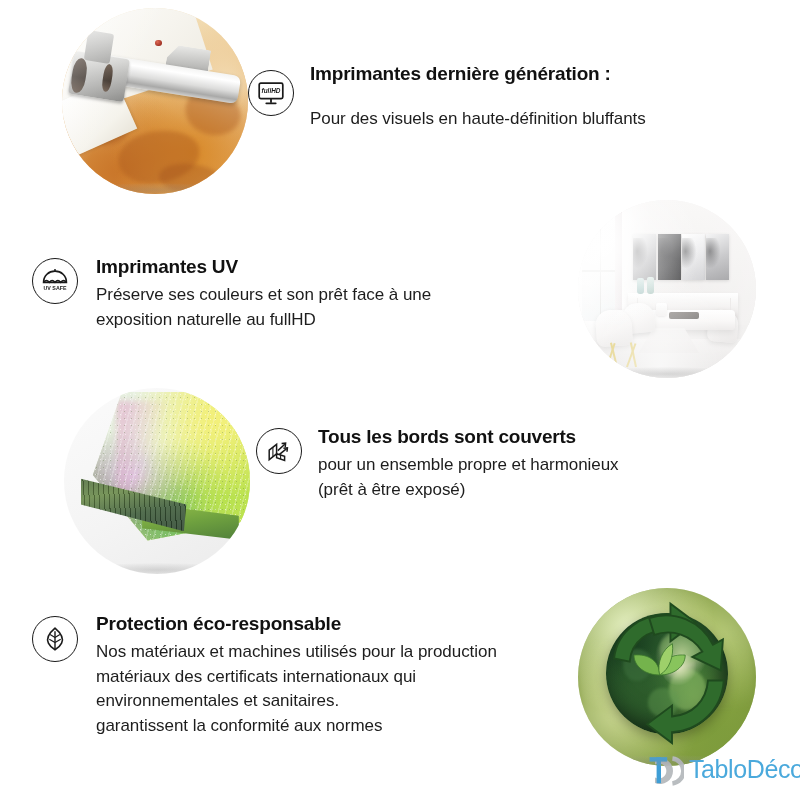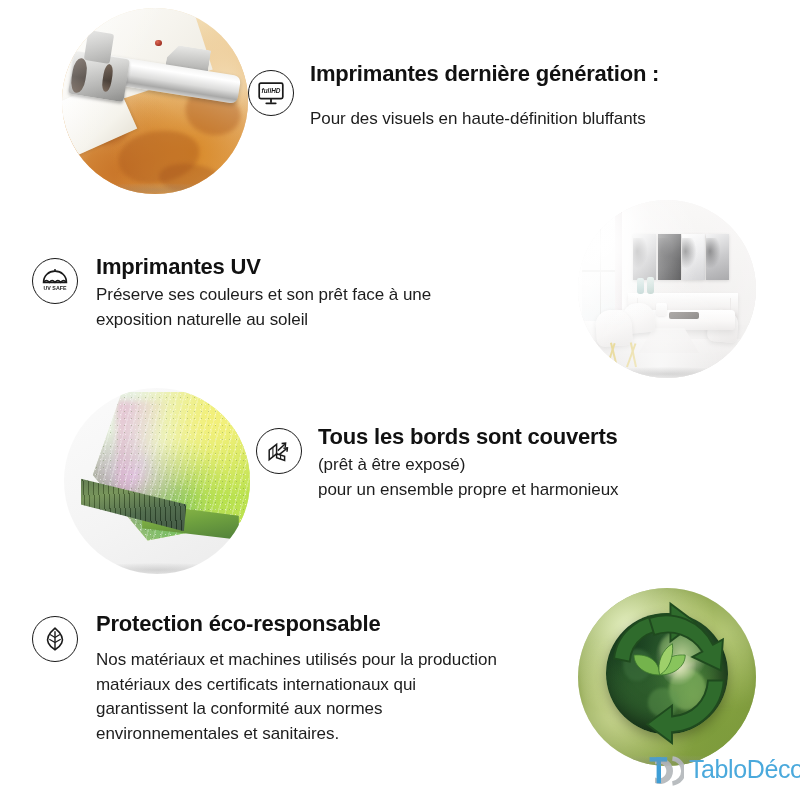--- a/index.html
+++ b/index.html
@@ -33,21 +33,21 @@
     display: flex;
     align-items: center;
     justify-content: center;
   }
   .icon-badge svg { display: block; overflow: visible; }
 
   .feature-text { position: absolute; }
 
   .feature-title {
     font-weight: bold;
-    font-size: 22px;
+    font-size: 19px;
     line-height: 24px;
     color: #111111;
     letter-spacing: -0.2px;
     white-space: nowrap;
   }
 
   .feature-body {
     font-size: 17px;
     line-height: 24.5px;
     color: #1d1d1d;
@@ -477,21 +477,21 @@
         <path d="M3.6 16.4 C3.6 9.6 8.7 5.2 15 5.2 C21.3 5.2 26.4 9.6 26.4 16.4 Z" fill="none" stroke="#1a1a1a" stroke-width="1.7"></path>
         <path d="M3.6 16.4 q2.85 -3.6 5.7 0 q2.85 -3.6 5.7 0 q2.85 -3.6 5.7 0 q2.85 -3.6 5.7 0" fill="none" stroke="#1a1a1a" stroke-width="1.5"></path>
         <line x1="15" y1="3.1" x2="15" y2="5.3" stroke="#1a1a1a" stroke-width="1.5"></line>
         <text x="15" y="23.9" text-anchor="middle" font-family="Liberation Sans, sans-serif" font-size="5.3" font-weight="bold" fill="#1a1a1a">UV SAFE</text>
       </svg>
     </div>
     <div class="feature-text" style="left:64px; top:0px;">
       <div class="feature-title">Imprimantes UV</div>
       <div class="feature-body" style="margin-top:4px;">
         <span class="line">Préserve ses couleurs et son prêt face à une</span>
-        <span class="line">exposition naturelle au soleil</span>
+        <span class="line">exposition naturelle au fullHD</span>
       </div>
     </div>
   </div>
 
   <div class="photo" style="left:64px; top:388px; width:186px; height:186px;">
     <div class="photo-inner">
       <div class="p3-bg"></div>
       <div class="p3-canvas">
         <div class="p3-pink"></div>
         <div class="p3-streak"></div>
@@ -513,22 +513,22 @@
         <line x1="16.6" y1="19.1" x2="16.6" y2="23.1" stroke="#1a1a1a" stroke-width="1.1"></line>
         <path d="M13.8 14.6 L20.8 8.2" fill="none" stroke="#1a1a1a" stroke-width="1.5"></path>
         <path d="M17.6 7.6 L21.6 7.2 L21.2 11.2" fill="none" stroke="#1a1a1a" stroke-width="1.5"></path>
         <path d="M15.2 18.6 L22.6 12.6" fill="none" stroke="#1a1a1a" stroke-width="1.5"></path>
         <path d="M19.4 12.2 L23.4 11.8 L23.0 15.8" fill="none" stroke="#1a1a1a" stroke-width="1.5"></path>
       </svg>
     </div>
     <div class="feature-text" style="left:62px; top:0px;">
       <div class="feature-title">Tous les bords sont couverts</div>
       <div class="feature-body" style="margin-top:4px;">
+        <span class="line">pour un ensemble propre et harmonieux</span>
         <span class="line">(prêt à être exposé)</span>
-        <span class="line">pour un ensemble propre et harmonieux</span>
       </div>
     </div>
   </div>
 
   <div class="photo" style="left:578px; top:588px; width:178px; height:178px;">
     <div class="photo-inner">
       <div class="p4-bg"></div>
       <div class="p4-blur"></div>
       <div class="p4-globe">
         <div class="p4-cont c1"></div>
@@ -561,25 +561,25 @@
                  C12.2 24.2 9.8 22.2 8.4 19.2 C6.2 14.6 8.6 9.6 15 4.2 Z" fill="none" stroke="#1a1a1a" stroke-width="1.6"></path>
         <line x1="15" y1="7.2" x2="15" y2="25.8" stroke="#1a1a1a" stroke-width="1.4"></line>
         <path d="M15 13.4 L10.1 10.6" fill="none" stroke="#1a1a1a" stroke-width="1.2"></path>
         <path d="M15 13.4 L19.9 10.6" fill="none" stroke="#1a1a1a" stroke-width="1.2"></path>
         <path d="M15 18.4 L9.3 15.2" fill="none" stroke="#1a1a1a" stroke-width="1.2"></path>
         <path d="M15 18.4 L20.7 15.2" fill="none" stroke="#1a1a1a" stroke-width="1.2"></path>
       </svg>
     </div>
     <div class="feature-text" style="left:64px; top:0px;">
       <div class="feature-title">Protection éco-responsable</div>
-      <div class="feature-body" style="margin-top:12px;">
+      <div class="feature-body" style="margin-top:4px;">
         <span class="line">Nos matériaux et machines utilisés pour la production</span>
         <span class="line">matériaux des certificats internationaux qui</span>
+        <span class="line">environnementales et sanitaires.</span>
         <span class="line">garantissent la conformité aux normes</span>
-        <span class="line">environnementales et sanitaires.</span>
       </div>
     </div>
   </div>
 
   <div class="logo" style="left:648px; top:752px;">
     <div class="logo-mark">
       <svg width="36" height="34" viewBox="0 0 36 34" aria-hidden="true">
         <path d="M7 7 A13 13 0 1 1 7 31 L7 25.6 A7.6 7.6 0 1 0 7 12.4 Z" fill="#b9bdc0"></path>
         <path d="M24.4 6.5 A12.6 12.6 0 0 1 24.4 31.5" fill="none" stroke="#b9bdc0" stroke-width="4.6"></path>
         <rect x="1.6" y="5.2" width="17.6" height="4.4" fill="#3e9ed6"></rect>

